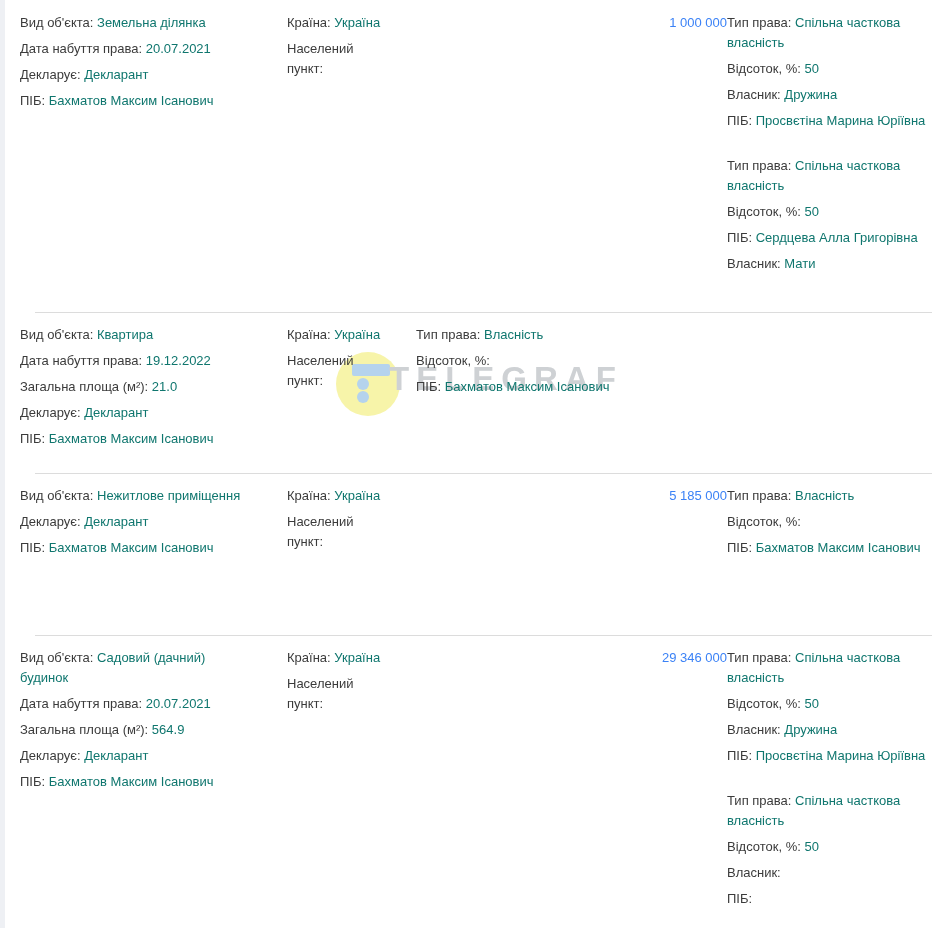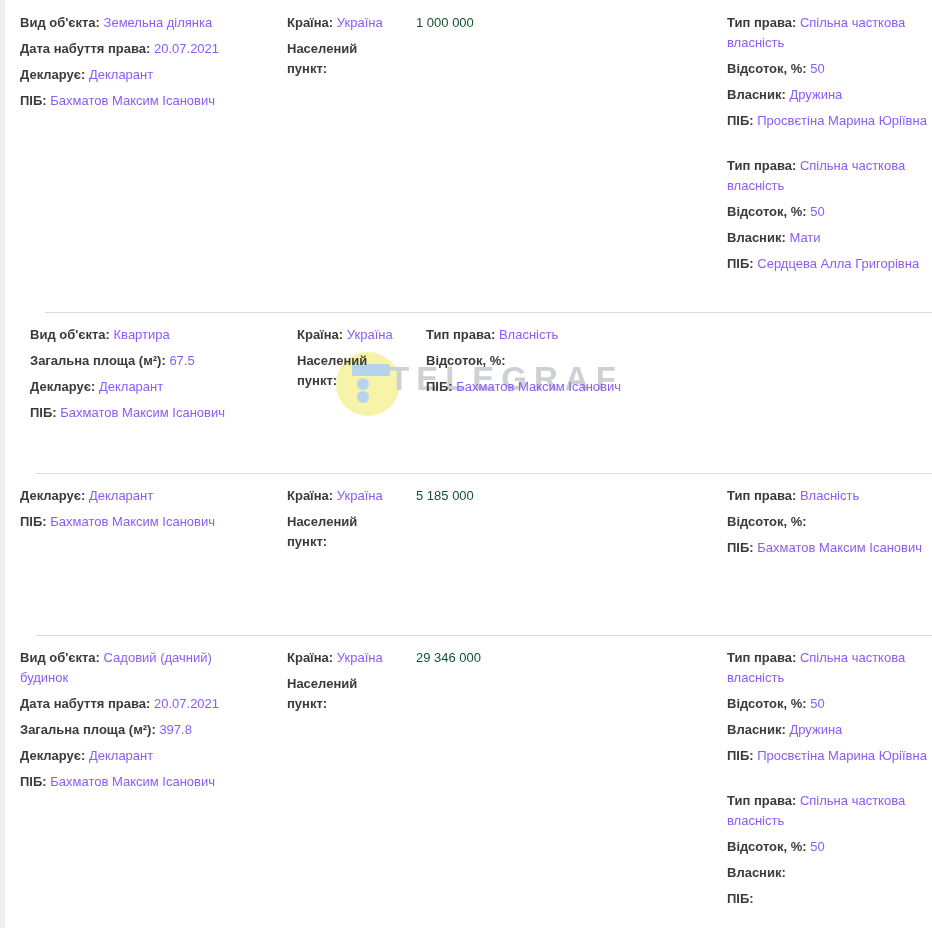--- a/index.html
+++ b/index.html
@@ -50,29 +50,29 @@
     position: relative;
   }
   .row + .row::before {
     content: "";
     position: absolute;
     top: 0; left: 35px; right: 0;
     height: 1px;
     background: #dcdcdc;
   }
   .row:nth-child(1) { min-height: 312px; }
-  .row:nth-child(2) { min-height: 161px; margin-left: 10px; }
+  .row:nth-child(2) { min-height: 161px; }
   .row:nth-child(3) { min-height: 162px; }
   .row:nth-child(4) { min-height: 293px; }
   .field { line-height: 20px; margin-bottom: 6px; }
-  .lbl { font-weight: bold; color: #3b3b3b; }
-  .val { color: #8b5cf6; }
+  .lbl { font-weight: normal; color: #3b3b3b; }
+  .val { color: #0f766e; }
   .col1-inner { max-width: 232px; }
   .col2-inner { max-width: 103px; }
-  .valuation { line-height: 20px; color: #14532d; }
+  .valuation { line-height: 20px; color: #3b82f6; text-align: right; }
   .rights-group { margin-bottom: 25px; }
 </style>
 </head>
 <body>
 
 <div class="edge"></div>
 
 <div class="watermark">
   <div class="wm-circle" style="background: rgb(247, 244, 169);"></div>
   <div class="wm-bar" style="background: rgb(181, 211, 237);"></div>
@@ -103,30 +103,31 @@
       <div class="cell">
         <div class="rights-group">
           <div class="field"><span class="lbl">Тип права:</span> <span class="val">Спільна часткова власність</span></div>
           <div class="field"><span class="lbl">Відсоток, %:</span> <span class="val">50</span></div>
           <div class="field"><span class="lbl">Власник:</span> <span class="val">Дружина</span></div>
           <div class="field"><span class="lbl">ПІБ:</span> <span class="val">Просвєтіна Марина Юріївна</span></div>
         </div>
         <div class="rights-group">
           <div class="field"><span class="lbl">Тип права:</span> <span class="val">Спільна часткова власність</span></div>
           <div class="field"><span class="lbl">Відсоток, %:</span> <span class="val">50</span></div>
+          <div class="field"><span class="lbl">ПІБ:</span> <span class="val">Сердцева Алла Григорівна</span></div>
           <div class="field"><span class="lbl">Власник:</span> <span class="val">Мати</span></div>
-          <div class="field"><span class="lbl">ПІБ:</span> <span class="val">Сердцева Алла Григорівна</span></div>
         </div>
       </div>
     </div>
     <div class="row">
       <div class="cell">
         <div class="col1-inner">
           <div class="field"><span class="lbl">Вид об'єкта:</span> <span class="val">Квартира</span></div>
-          <div class="field"><span class="lbl">Загальна площа (м²):</span> <span class="val">67.5</span></div>
+          <div class="field"><span class="lbl">Дата набуття права:</span> <span class="val">19.12.2022</span></div>
+          <div class="field"><span class="lbl">Загальна площа (м²):</span> <span class="val">21.0</span></div>
           <div class="field"><span class="lbl">Декларує:</span> <span class="val">Декларант</span></div>
           <div class="field"><span class="lbl">ПІБ:</span> <span class="val">Бахматов Максим Ісанович</span></div>
         </div>
       </div>
       <div class="cell">
         <div class="col2-inner">
           <div class="field"><span class="lbl">Країна:</span> <span class="val">Україна</span></div>
           <div class="field"><span class="lbl">Населений пункт:</span> <span class="val"></span></div>
         </div>
       </div>
@@ -134,20 +135,21 @@
         <div class="rights-group">
           <div class="field"><span class="lbl">Тип права:</span> <span class="val">Власність</span></div>
           <div class="field"><span class="lbl">Відсоток, %:</span> <span class="val"></span></div>
           <div class="field"><span class="lbl">ПІБ:</span> <span class="val">Бахматов Максим Ісанович</span></div>
         </div>
       </div>
     </div>
     <div class="row">
       <div class="cell">
         <div class="col1-inner">
+          <div class="field"><span class="lbl">Вид об'єкта:</span> <span class="val">Нежитлове приміщення</span></div>
           <div class="field"><span class="lbl">Декларує:</span> <span class="val">Декларант</span></div>
           <div class="field"><span class="lbl">ПІБ:</span> <span class="val">Бахматов Максим Ісанович</span></div>
         </div>
       </div>
       <div class="cell">
         <div class="col2-inner">
           <div class="field"><span class="lbl">Країна:</span> <span class="val">Україна</span></div>
           <div class="field"><span class="lbl">Населений пункт:</span> <span class="val"></span></div>
         </div>
       </div>
@@ -160,21 +162,21 @@
           <div class="field"><span class="lbl">Відсоток, %:</span> <span class="val"></span></div>
           <div class="field"><span class="lbl">ПІБ:</span> <span class="val">Бахматов Максим Ісанович</span></div>
         </div>
       </div>
     </div>
     <div class="row">
       <div class="cell">
         <div class="col1-inner">
           <div class="field"><span class="lbl">Вид об'єкта:</span> <span class="val">Садовий (дачний) будинок</span></div>
           <div class="field"><span class="lbl">Дата набуття права:</span> <span class="val">20.07.2021</span></div>
-          <div class="field"><span class="lbl">Загальна площа (м²):</span> <span class="val">397.8</span></div>
+          <div class="field"><span class="lbl">Загальна площа (м²):</span> <span class="val">564.9</span></div>
           <div class="field"><span class="lbl">Декларує:</span> <span class="val">Декларант</span></div>
           <div class="field"><span class="lbl">ПІБ:</span> <span class="val">Бахматов Максим Ісанович</span></div>
         </div>
       </div>
       <div class="cell">
         <div class="col2-inner">
           <div class="field"><span class="lbl">Країна:</span> <span class="val">Україна</span></div>
           <div class="field"><span class="lbl">Населений пункт:</span> <span class="val"></span></div>
         </div>
       </div>

